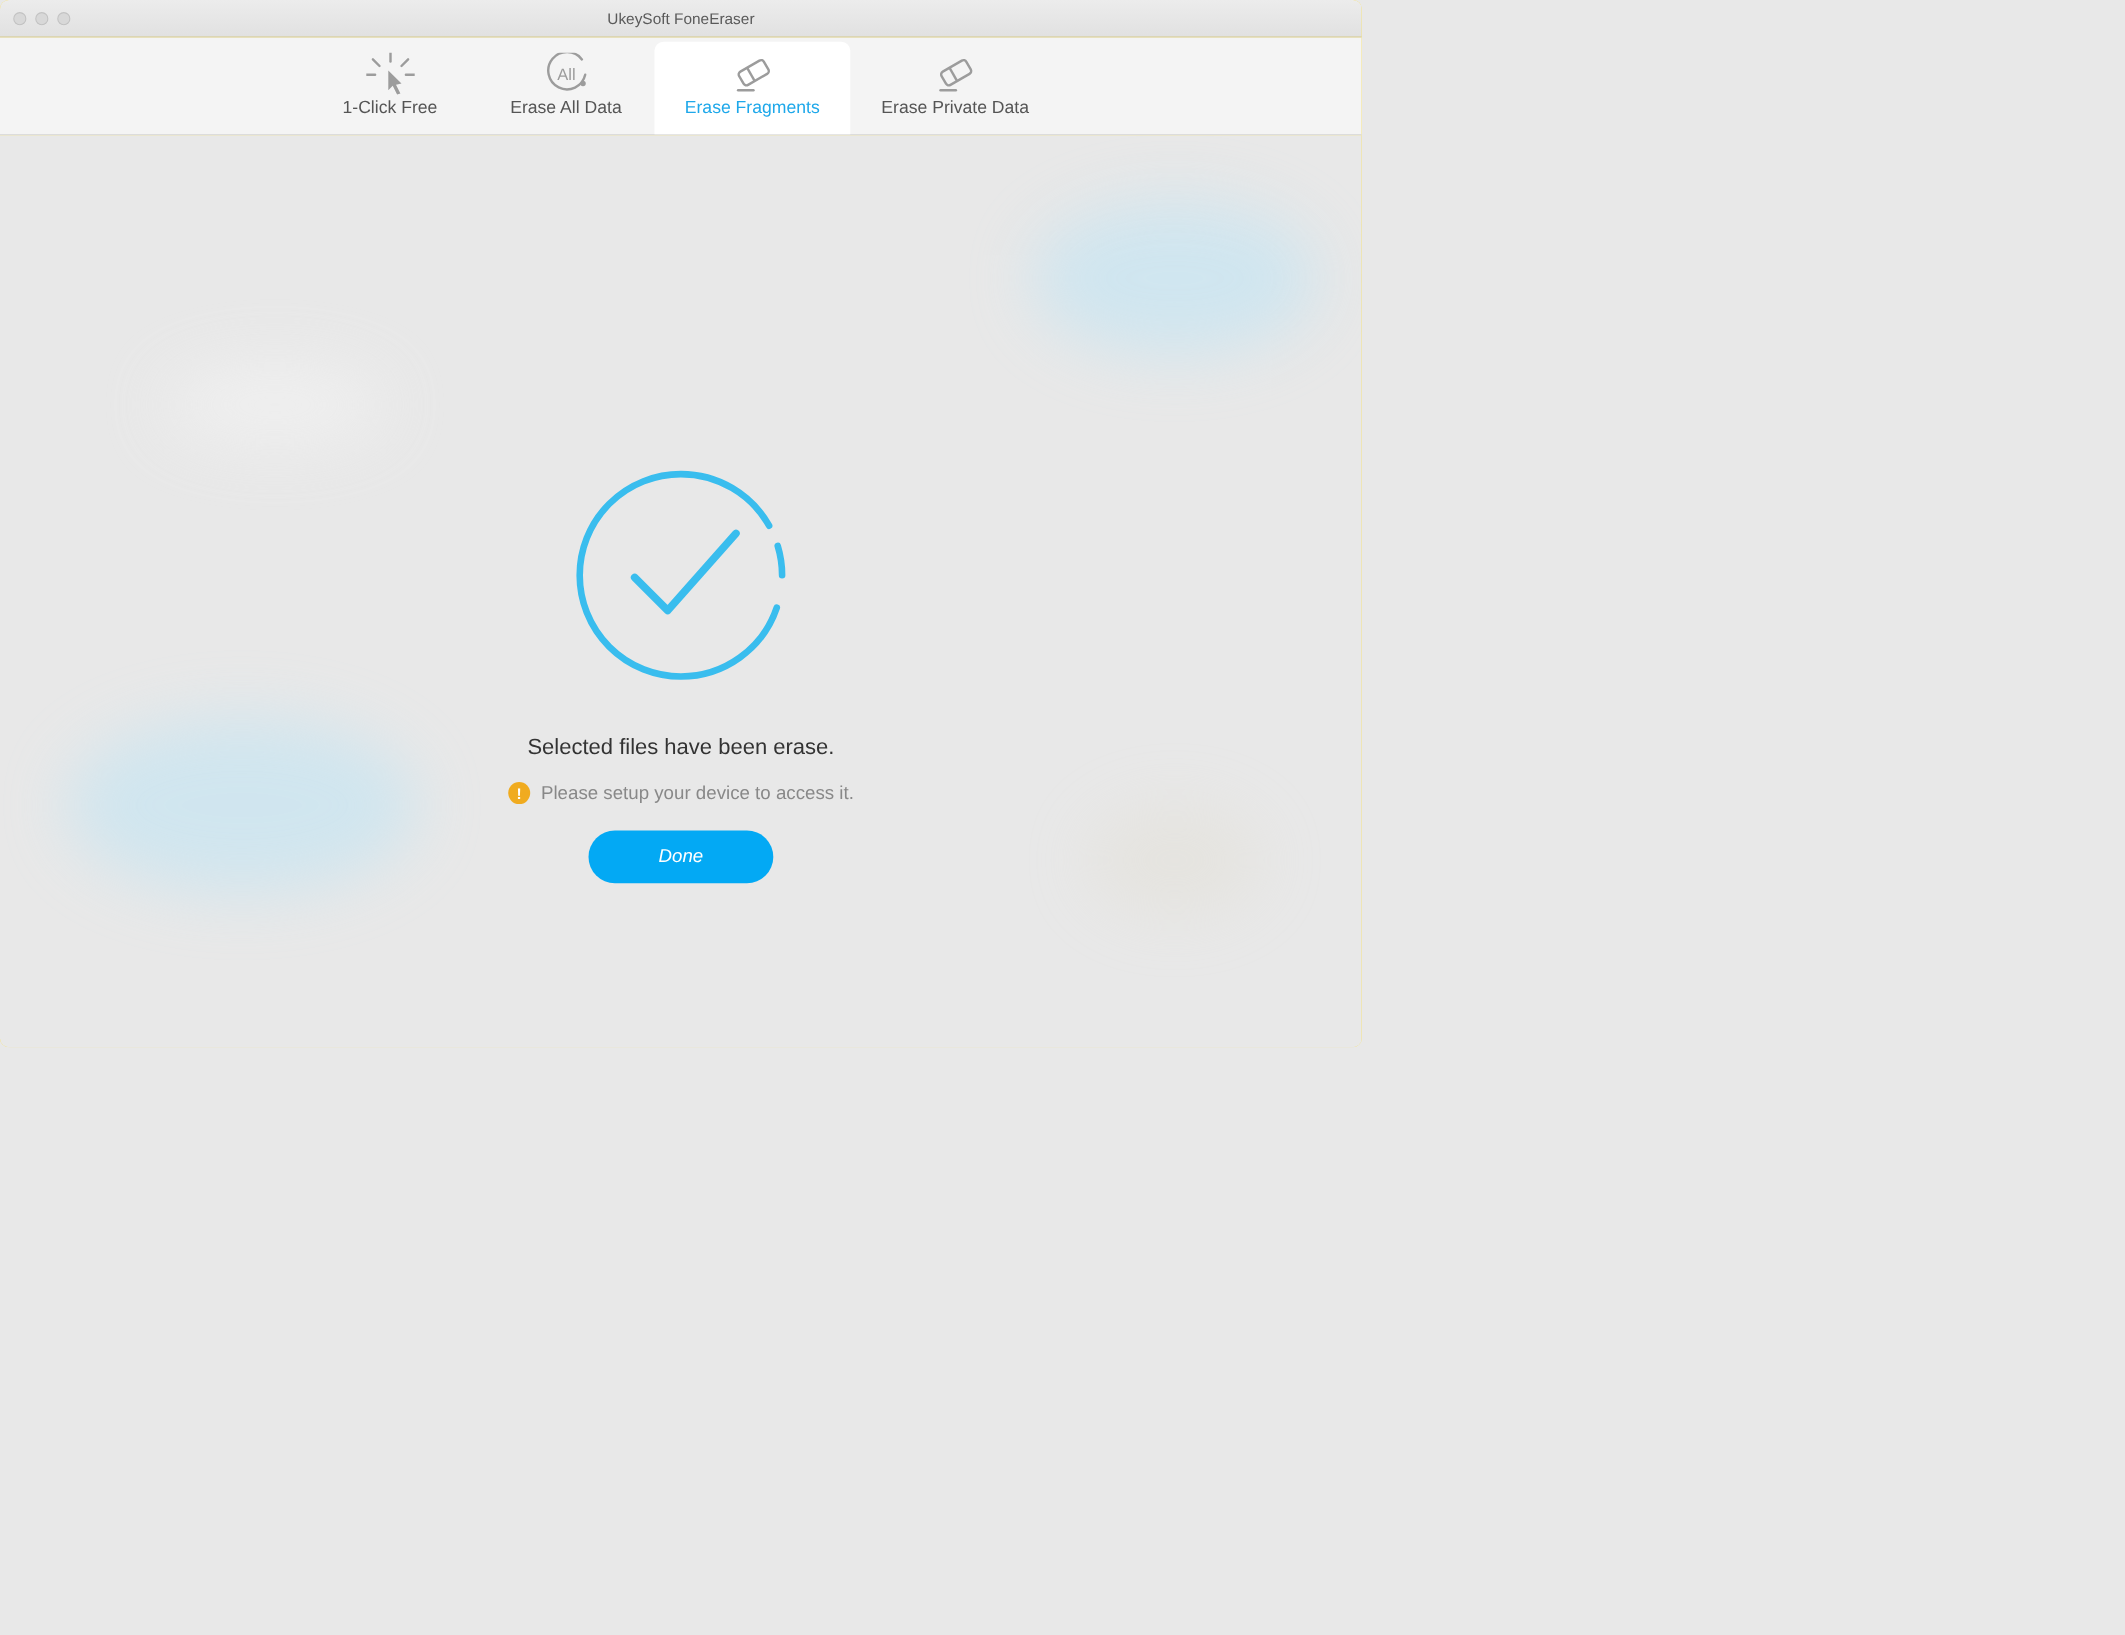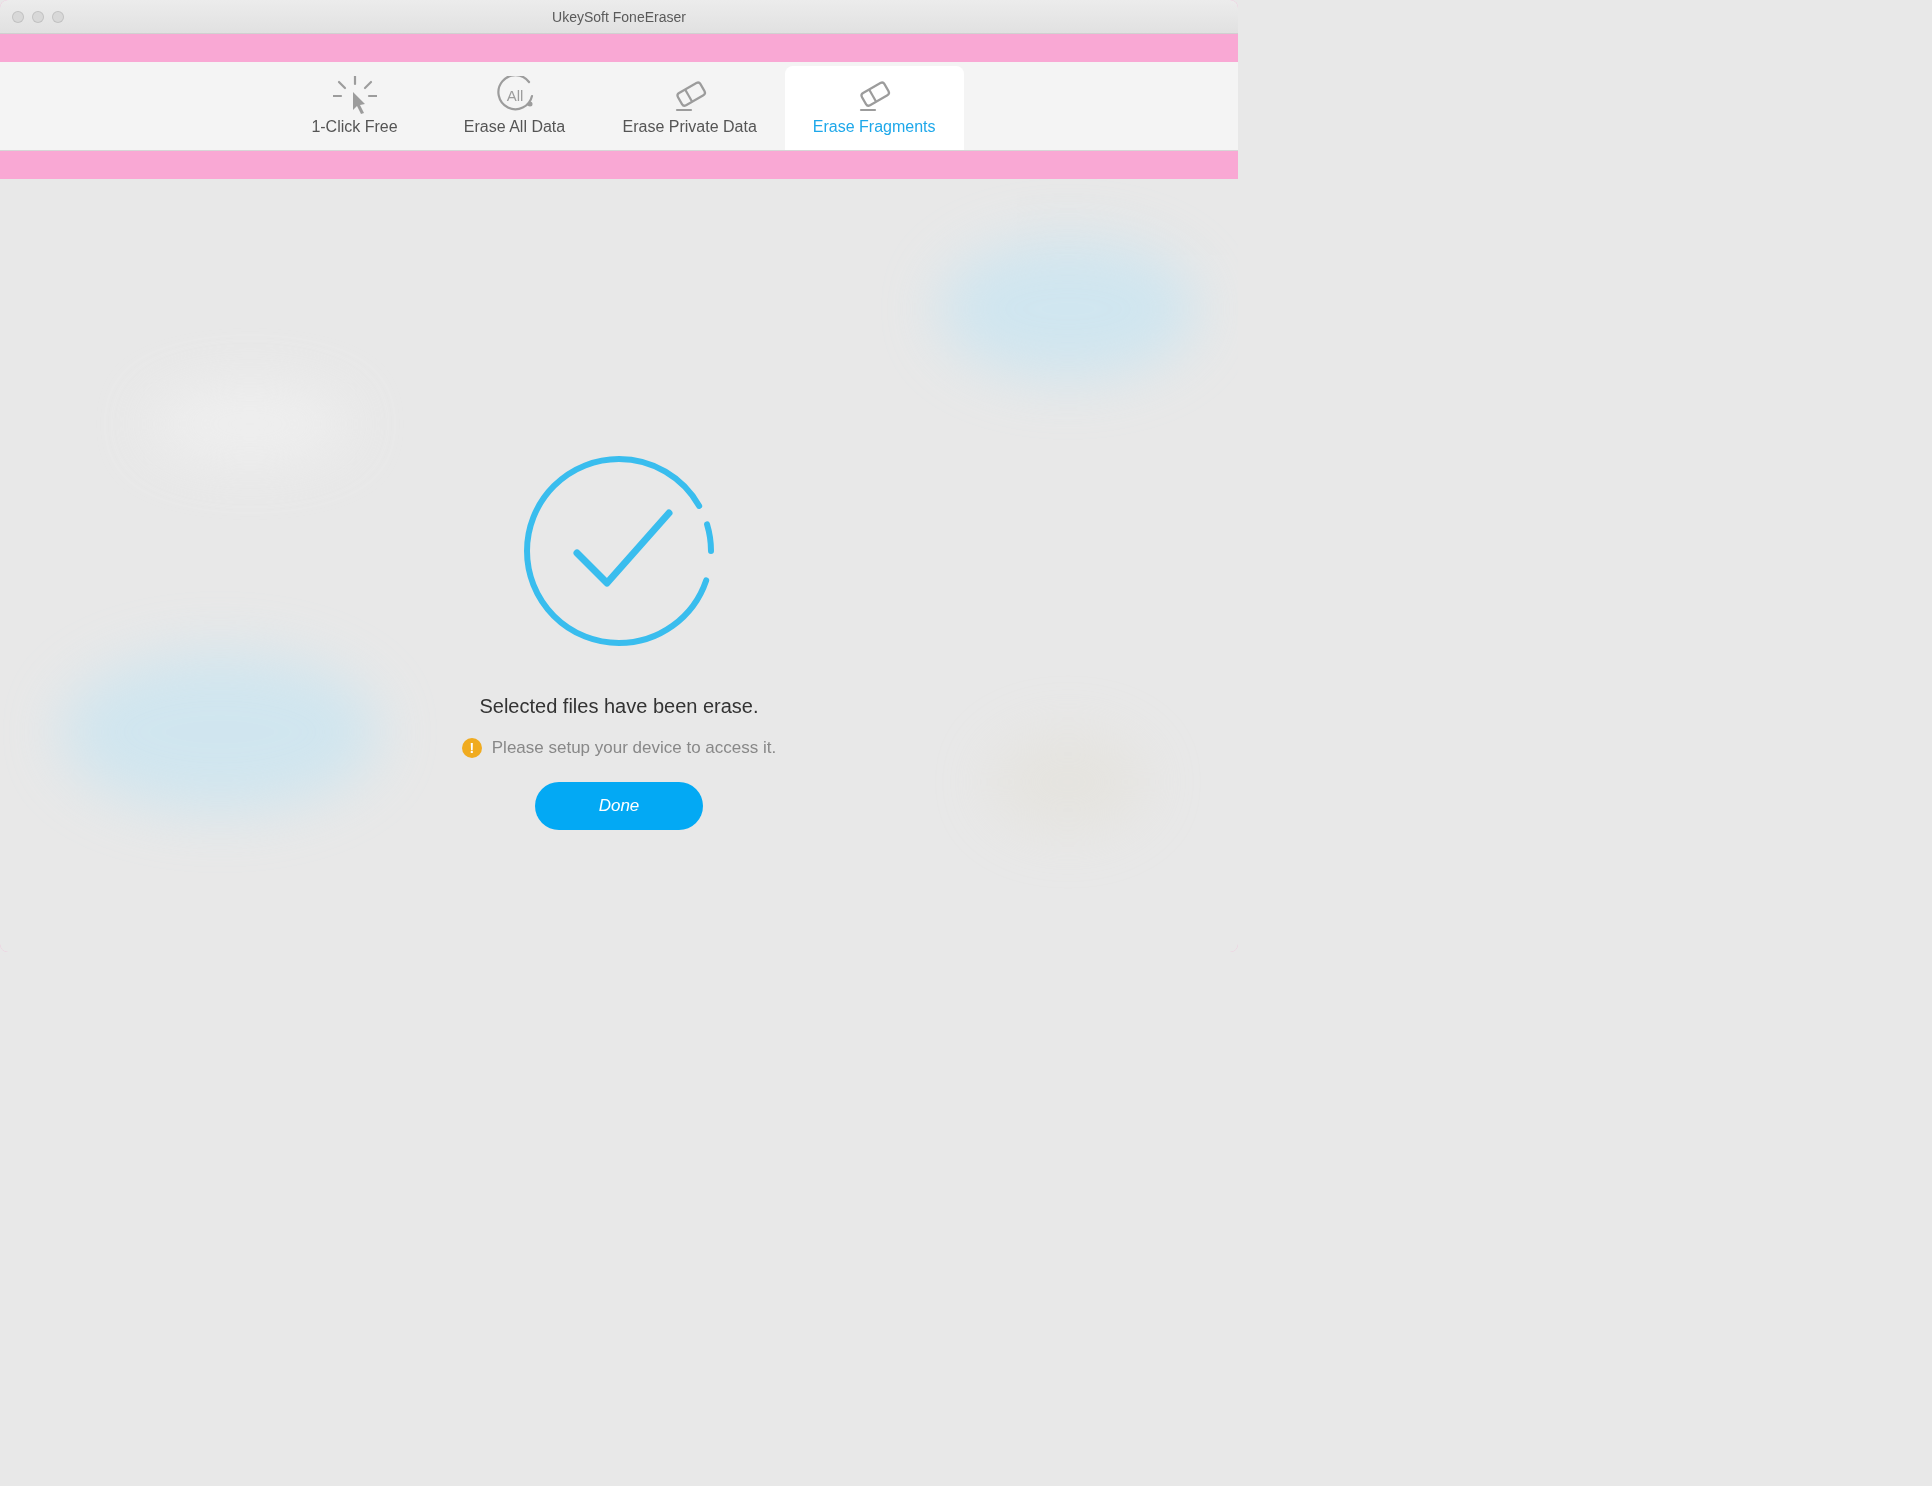--- a/index.html
+++ b/index.html
@@ -7,26 +7,25 @@
       font-family: -apple-system, BlinkMacSystemFont, "Segoe UI", Helvetica, Arial, sans-serif;
       background: #e8e8e8;
       width: 1238px;
       height: 952px;
       overflow: hidden;
       position: relative;
     }
     .window {
       width: 100%;
       height: 100%;
-      background: #f9a8d4;
+      background: #fde047;
       border-radius: 8px;
       overflow: hidden;
       display: flex;
       flex-direction: column;
-      gap: 28px;
     }
     .titlebar {
       height: 34px;
       background: linear-gradient(#ececec, #e1e1e1);
       border-bottom: 1px solid #d0d0d0;
       display: flex;
       align-items: center;
       position: relative;
       padding: 0 12px;
     }
@@ -179,44 +178,44 @@
       <span class="icon-wrap">
         <svg width="42" height="40" viewBox="0 0 42 40">
           <path d="M35 6 A17 17 0 1 0 38 20" stroke="#9c9c9c" stroke-width="2.2" fill="none" stroke-linecap="round"></path>
           <circle cx="36" cy="28" r="2.5" fill="#9c9c9c"></circle>
           <text x="21" y="25" text-anchor="middle" font-size="15" fill="#9c9c9c" font-family="Arial">All</text>
         </svg>
       </span>
       <span class="tab-label">Erase All Data</span>
     </div>
 
-    <div class="tab">
+    <div class="tab active">
       <span class="icon-wrap">
         <svg width="42" height="40" viewBox="0 0 42 40">
           <g transform="rotate(-30 21 20)">
             <rect x="10" y="12" width="26" height="14" rx="3" stroke="#9c9c9c" stroke-width="2.2" fill="none"></rect>
             <line x1="20" y1="12" x2="20" y2="26" stroke="#9c9c9c" stroke-width="2.2"></line>
           </g>
           <line x1="8" y1="34" x2="22" y2="34" stroke="#9c9c9c" stroke-width="2.2" stroke-linecap="round"></line>
         </svg>
       </span>
-      <span class="tab-label">Erase Private Data</span>
-    </div>
-
-    <div class="tab active">
+      <span class="tab-label">Erase Fragments</span>
+    </div>
+
+    <div class="tab">
       <span class="icon-wrap">
         <svg width="42" height="40" viewBox="0 0 42 40">
           <g transform="rotate(-30 21 20)">
             <rect x="10" y="12" width="26" height="14" rx="3" stroke="#9c9c9c" stroke-width="2.2" fill="none"></rect>
             <line x1="20" y1="12" x2="20" y2="26" stroke="#9c9c9c" stroke-width="2.2"></line>
           </g>
           <line x1="8" y1="34" x2="22" y2="34" stroke="#9c9c9c" stroke-width="2.2" stroke-linecap="round"></line>
         </svg>
       </span>
-      <span class="tab-label">Erase Fragments</span>
+      <span class="tab-label">Erase Private Data</span>
     </div>
 
   </div>
 
   <div class="content">
     <div class="cloud c1"></div>
     <div class="cloud c2"></div>
     <div class="cloud c3"></div>
     <div class="cloud c4"></div>
 

